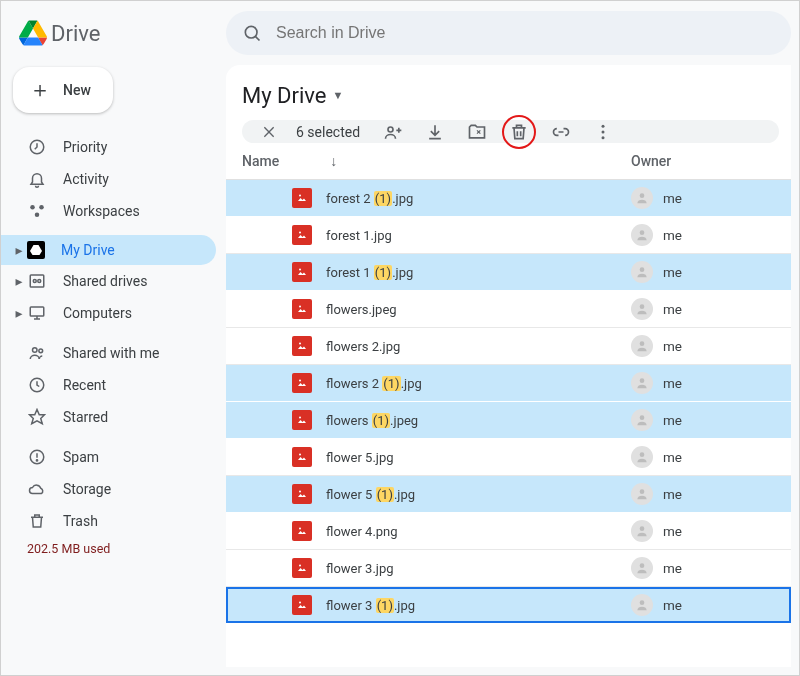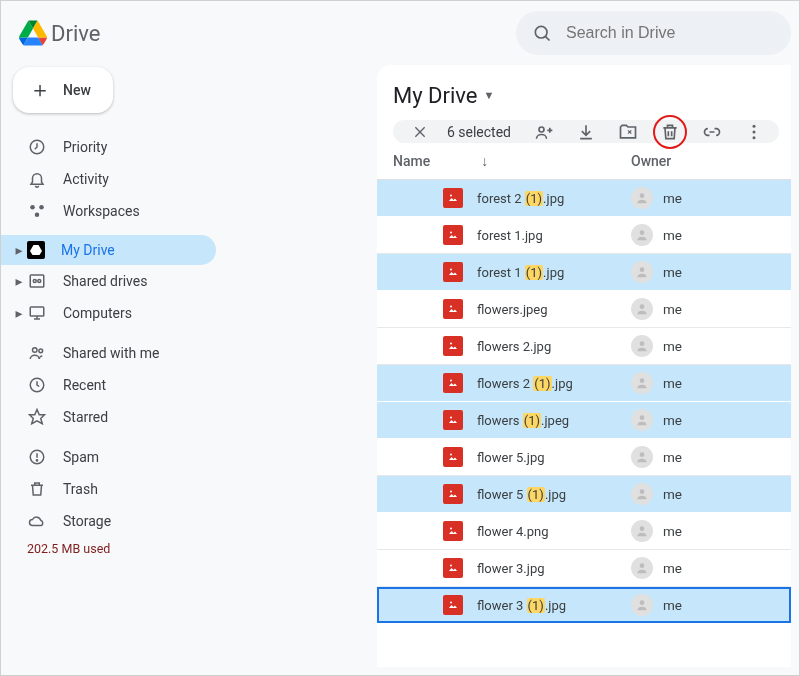--- a/index.html
+++ b/index.html
@@ -88,21 +88,20 @@
     padding-left: 26px;
     font-size: 12.5px;
     color: #7f1d1d;
     margin-top: 4px;
   }
   
   .right {
     flex: 1;
     display: flex;
     flex-direction: column;
-    align-items: flex-end;
   }
   .search-bar {
     margin: 10px 8px 10px 0;
     height: 44px;
     background: #edf1f6;
     border-radius: 24px;
     display: flex;
     align-items: center;
     padding: 0 16px;
   }
@@ -353,32 +352,32 @@
               <circle cx="12" cy="12" r="9"></circle>
               <line x1="12" y1="7" x2="12" y2="13"></line>
               <circle cx="12" cy="16.5" r="0.8" fill="currentColor"></circle>
             </svg>
           </span>
         <span>Spam</span>
       </div>
       <div class="nav-item">
         <span class="icon">
             <svg width="18" height="18" viewBox="0 0 24 24" fill="none" stroke="currentColor" stroke-width="2">
+              <path d="M6 18a4 4 0 010-8 6 6 0 0111 1 4 4 0 011 7z"></path>
+            </svg>
+          </span>
+        <span>Storage</span>
+      </div>
+      <div class="nav-item">
+        <span class="icon">
+            <svg width="18" height="18" viewBox="0 0 24 24" fill="none" stroke="currentColor" stroke-width="2">
               <path d="M4 7h16M9 7V4h6v3M6 7l1 13h10l1-13"></path>
             </svg>
           </span>
         <span>Trash</span>
-      </div>
-      <div class="nav-item">
-        <span class="icon">
-            <svg width="18" height="18" viewBox="0 0 24 24" fill="none" stroke="currentColor" stroke-width="2">
-              <path d="M6 18a4 4 0 010-8 6 6 0 0111 1 4 4 0 011 7z"></path>
-            </svg>
-          </span>
-        <span>Storage</span>
       </div>
       <div class="storage-used">202.5 MB used</div>
     </div>
   </div>
 
   <div class="right">
     <div class="search-bar">
       <span class="icon">
           <svg width="20" height="20" viewBox="0 0 24 24" fill="none" stroke="currentColor" stroke-width="2">
             <circle cx="11" cy="11" r="7"></circle>

